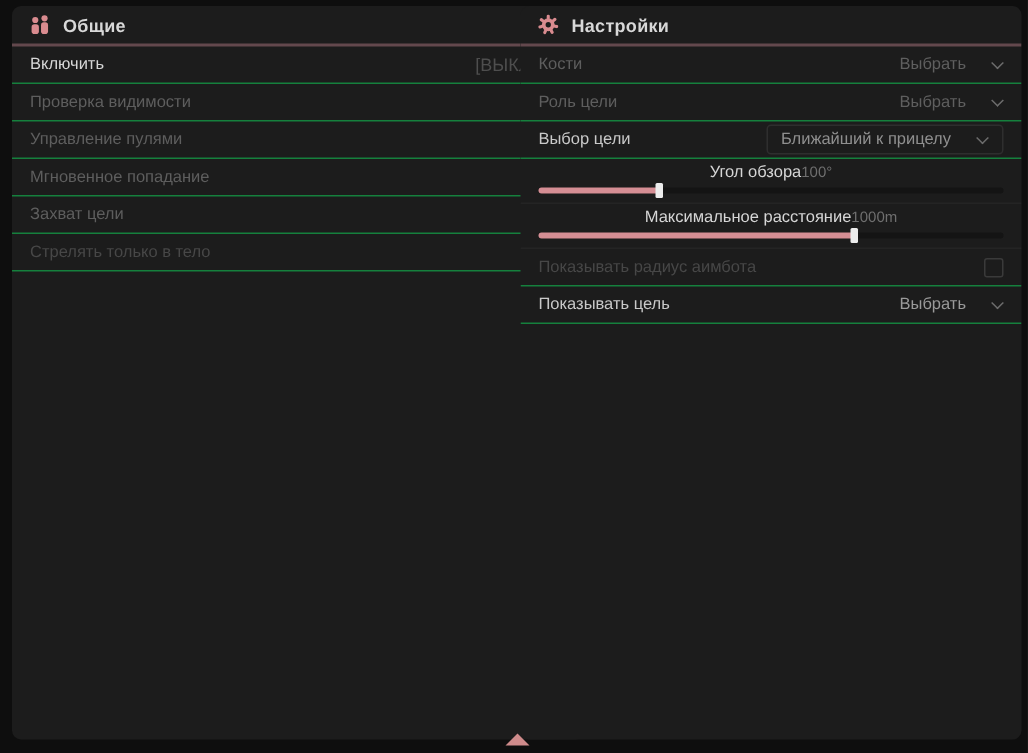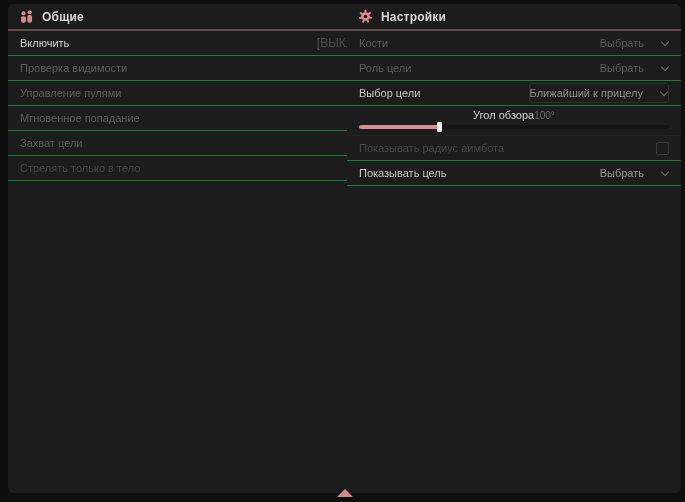--- a/index.html
+++ b/index.html
@@ -42,21 +42,21 @@
   }
   .cb.checked{background:#d98b8f;border-color:#d98b8f;}
   .check-icon{
     display:block;width:7px;height:4px;margin:2px auto 0;
     border-left:2px solid #3a2225;border-bottom:2px solid #3a2225;
     transform:rotate(-45deg);
   }
 
   .select{display:flex;align-items:center;gap:17px;cursor:default;}
   .select-value{font-size:11px;color:#5f5f5f;}
-  .select.boxed{border:1px solid #2e2e2e;border-radius:3px;padding:3px 0;}
+  .select.boxed{border:1px solid #2e2e2e;border-radius:3px;padding:3px 9px;}
   .select.boxed .select-value{color:#8f8f8f;}
   .select.lit .select-value{color:#9a9a9a;}
   .chevron{width:8px;height:8px;position:relative;}
   .chevron::before{
     content:"";position:absolute;left:1px;top:0;
     width:5px;height:5px;
     border-right:1.5px solid #7a7a7a;border-bottom:1.5px solid #7a7a7a;
     transform:rotate(45deg);
   }
   .select .chevron::before{border-color:#6d6d6d;}
@@ -184,20 +184,31 @@
       <span class="label bright">Угол обзора</span>
       <span class="slider-value">100°</span>
     </div>
     <div class="slider-track">
       <div class="slider-fill" style="width: 26%;">
         <span class="slider-handle"></span>
       </div>
     </div>
   </div>
 
+  <div class="slider-row">
+    <div class="slider-top">
+      <span class="label bright">Максимальное расстояние</span>
+      <span class="slider-value">1000m</span>
+    </div>
+    <div class="slider-track">
+      <div class="slider-fill" style="width: 68%;">
+        <span class="slider-handle"></span>
+      </div>
+    </div>
+  </div>
 
   <div class="row dimmer">
     <span class="label">Показывать радиус аимбота</span>
     <span class="cb"></span>
   </div>
 
   <div class="row">
     <span class="label">Показывать цель</span>
     <span class="select lit">
       <span class="select-value">Выбрать</span>

